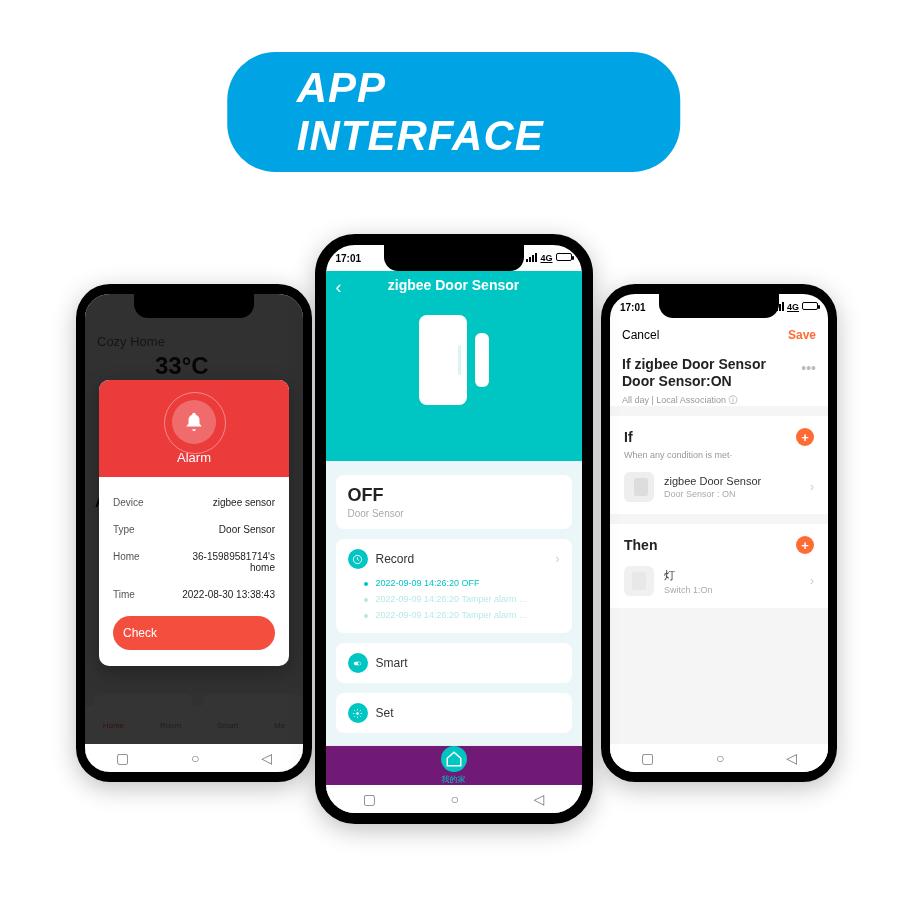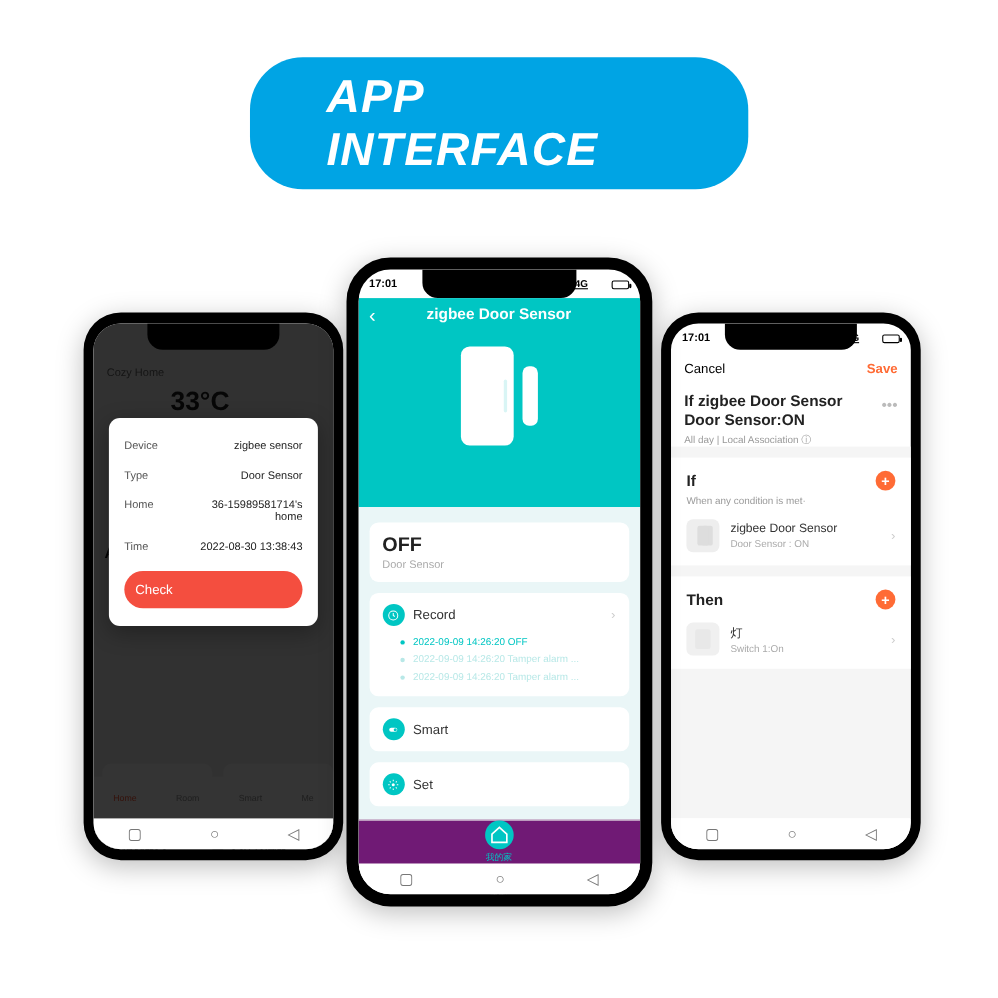--- a/index.html
+++ b/index.html
@@ -20,36 +20,36 @@
   }
   .phone .notch {
     position: absolute; top: 0; left: 50%; transform: translateX(-50%);
     width: 120px; height: 24px; background: #000; border-bottom-left-radius: 14px;
     border-bottom-right-radius: 14px; z-index: 10;
   }
   .status-bar {
     height: 26px; display: flex; justify-content: space-between; align-items: center;
     padding: 0 10px; font-size: 10px; font-weight: 600; color: #000;
   }
-  .status-bar .right { display: flex; gap: 21px; align-items: flex-end; font-size: 9px; text-decoration: underline; }
+  .status-bar .right { display: flex; gap: 3px; align-items: flex-start; font-size: 9px; text-decoration: underline; }
   .sig { display:inline-flex; align-items:flex-end; gap:1px; }
   .sig i { width:2px; background:#000; display:inline-block; }
   .sig i:nth-child(1){height:3px} .sig i:nth-child(2){height:5px} .sig i:nth-child(3){height:7px} .sig i:nth-child(4){height:9px}
   .batt { width:16px; height:8px; border:1px solid #000; border-radius:2px; position:relative; }
   .batt::after{content:"";position:absolute;right:-3px;top:2px;width:2px;height:4px;background:#000;border-radius:1px;}
   .batt .fill{background:#000;height:100%;width:70%;}
 
   .android-nav { position:absolute; bottom:0; left:0; right:0; height:28px; background:#fff;
     display:flex; justify-content:space-around; align-items:center; color:#777; }
   .android-nav span { font-size:14px; }
 
   
   .phone1 { left: 76px; top: 284px; height: 498px; width: 236px; }
   .p1-bg { position:absolute; inset:0; background:#f4f4f4; filter:brightness(0.45); }
-  .p1-bg .hometitle { position:absolute; top:40px; left:12px; font-size:10px; color:#666; }
+  .p1-bg .hometitle { position:absolute; top:40px; left:12px; font-size:13px; color:#666; }
   .p1-bg .temp { position:absolute; top:58px; left:70px; font-size:24px; font-weight:700; color:#222; }
   .p1-bg .allrow { position:absolute; top:200px; left:10px; font-size:14px; font-weight:600; color:#000; }
   .p1-bg .device { position:absolute; width:100px; height:90px; background:#fff; border-radius:8px; }
   .p1-bg .d1 { top:400px; left:8px; } .p1-bg .d2 { top:400px; left:118px; }
   .p1-bg .device .lab { position:absolute; bottom:8px; left:8px; font-size:10px; font-weight:600; color:#333; max-width:84px; }
   .p1-bg .offline { color:#e08b2f; font-size:8px; position:absolute; bottom:-4px; right:8px; }
   .p1-bg .bottom-tabs { position:absolute; bottom:28px; left:0; right:0; height:38px; background:#fff; display:flex; justify-content:space-around; align-items:center; }
   .p1-bg .bottom-tabs div { font-size:8px; color:#999; text-align:center; }
   .p1-bg .bottom-tabs div.active { color:#ff5b3a; }
 
@@ -161,20 +161,28 @@
       <div class="active">Home</div>
       <div>Room</div>
       <div>Smart</div>
       <div>Me</div>
     </div>
   </div>
 
   <div class="overlay-dim"></div>
 
   <div class="alarm-card">
+    <div class="alarm-top">
+      <div class="bell-circle">
+        <svg viewBox="0 0 24 24">
+            <path d="M12 2a2 2 0 0 0-2 2c-3 .9-4 3.5-4 6v4l-2 2v1h16v-1l-2-2v-4c0-2.5-1-5.1-4-6a2 2 0 0 0-2-2zm-2 18a2 2 0 0 0 4 0z"></path>
+          </svg>
+      </div>
+      <div class="title">Alarm</div>
+    </div>
     <div class="alarm-body">
       <div class="alarm-row">
         <span class="k">Device</span>
         <span class="v">zigbee sensor</span>
       </div>
       <div class="alarm-row">
         <span class="k">Type</span>
         <span class="v">Door Sensor</span>
       </div>
       <div class="alarm-row">

